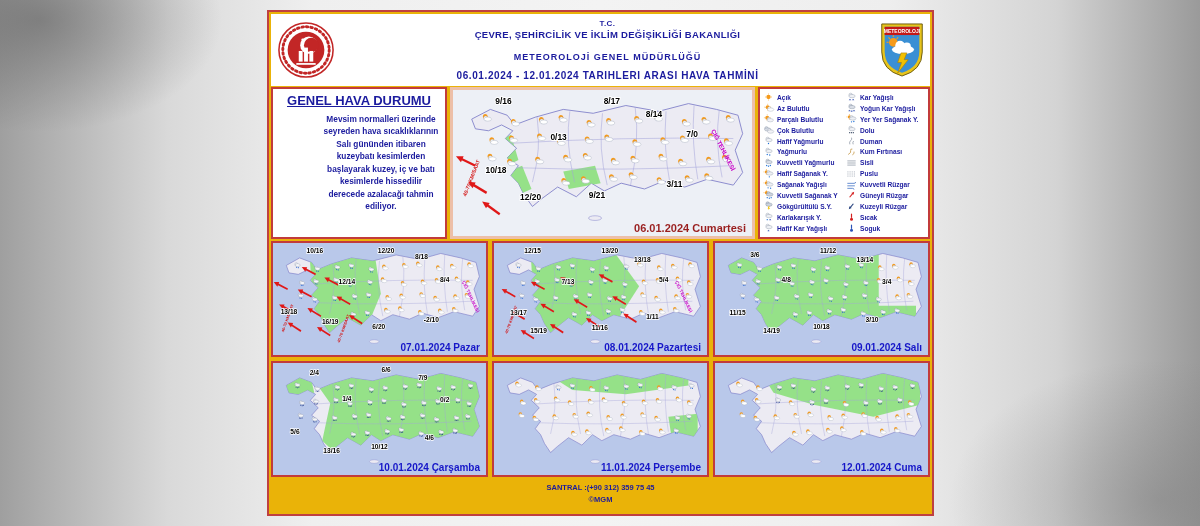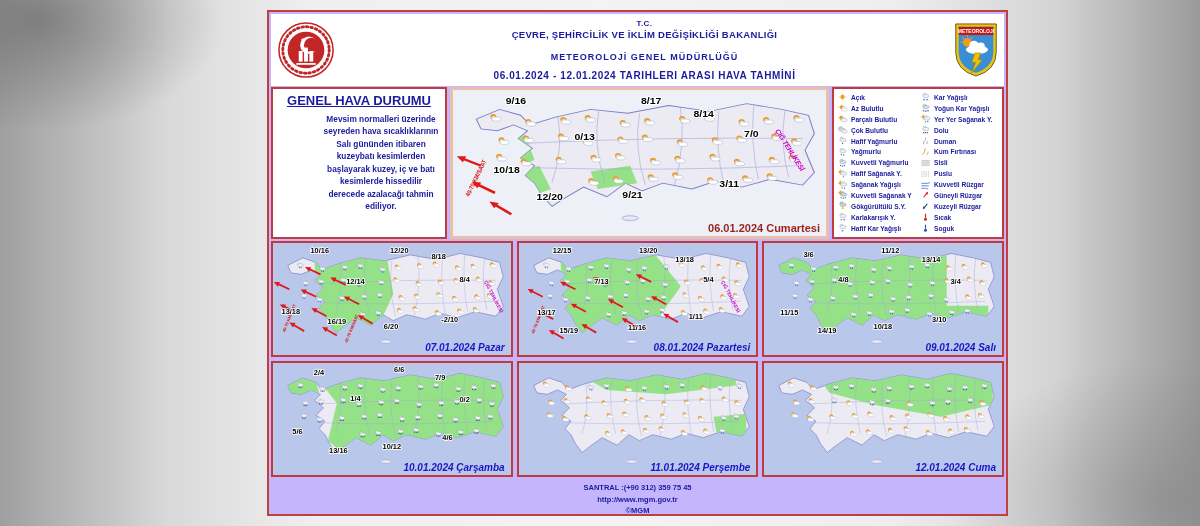--- a/index.html
+++ b/index.html
@@ -1,22 +1,22 @@
 <!DOCTYPE html>
 <html><head>
 <meta charset="utf-8">
 <style>
   html,body{margin:0;padding:0;width:1200px;height:526px;overflow:hidden;
     font-family:"Liberation Sans","DejaVu Sans",sans-serif;}
   body{background:
     radial-gradient(260px 160px at 40px 20px, rgba(90,90,90,.55), rgba(0,0,0,0) 70%),
     radial-gradient(300px 200px at 1160px 500px, rgba(120,120,120,.45), rgba(0,0,0,0) 70%),
     linear-gradient(90deg,#9f9f9f 0%,#d9d9d9 14%,#efefef 26%,#f3f3f3 50%,#eeeeee 74%,#d4d4d4 88%,#9a9a9a 100%);}
-  .content{position:absolute;left:267px;top:10px;width:741px;height:506px;
-    background:#c4b5fd;border:2.5px solid #bf4040;box-sizing:border-box;padding:2px;}
+  .content{position:absolute;left:267px;top:10px;width:667px;height:506px;
+    background:#eab308;border:2.5px solid #bf4040;box-sizing:border-box;padding:2px;}
   
   .header{display:flex;align-items:center;gap:6px;height:72px;background:#ffffff;padding:0 6px;}
   .hdr-center{flex:1;text-align:center;color:#1b1b9e;font-weight:bold;}
   .hdr-l1{font-size:8px;letter-spacing:.4px;}
   .hdr-l2{font-size:9.5px;letter-spacing:.3px;margin-top:1px;}
   .hdr-l3{font-size:9px;letter-spacing:1px;margin-top:12px;}
   .hdr-date{font-size:10px;letter-spacing:.6px;margin-top:8px;}
   .logo-min{width:58px;height:58px;flex:none;}
   .logo-mgm{width:44px;height:54px;flex:none;}
   
@@ -24,21 +24,21 @@
   .general-panel{border:2px solid #c23b3b;background:#fff;box-sizing:border-box;
     padding:3px 5px;color:#1b1b9e;}
   .gp-title{font-size:13px;font-weight:bold;text-align:center;text-decoration:underline;margin:1px 0 5px;}
   .gp-body{font-size:8.3px;font-weight:bold;text-align:center;line-height:1.5;margin-left:44px;}
   .map-panel{position:relative;box-sizing:border-box;overflow:hidden;}
   .map-panel.main{border:3px solid #edbfa8;background:#edf0f6;}
   .map-panel.small{border:2px solid #c23b3b;background:#b9c8ea;}
   .map-panel svg.map-svg{position:absolute;left:0;top:0;width:100%;height:100%;}
   .map-date{position:absolute;right:6px;bottom:2px;font-weight:bold;white-space:nowrap;}
   .map-date.main{color:#9a1f1f;font-size:11px;}
-  .map-date.small{color:#1616c8;font-size:10px;font-style:italic;}
+  .map-date.small{color:#1616c8;font-size:10px;}
   
   .legend-panel{border:2px solid #c23b3b;background:#fff;box-sizing:border-box;
     display:flex;gap:2px;padding:3px 2px;}
   .legend-col{flex:1;min-width:0;}
   .legend-item{display:flex;align-items:center;gap:2px;height:10.9px;
     color:#1b1b9e;font-weight:bold;font-size:6.6px;white-space:nowrap;}
   .legend-icon{width:13px;height:10px;flex:none;}
   .legend-icon svg{width:100%;height:100%;display:block;}
   
   .maps-row{display:grid;grid-template-columns:repeat(3,1fr);gap:4px;height:116px;margin-top:4px;}
@@ -1779,16 +1779,15 @@
             <circle cx="272" cy="90" r="2.2" fill="#fff" stroke="#98a2b4" stroke-width="0.4"></circle>
             <ellipse cx="274.2" cy="91" rx="4" ry="2.1" fill="#fff" stroke="#98a2b4" stroke-width="0.4"></ellipse>
           </g>
         </svg>
         <div class="map-date small">12.01.2024 Cuma</div>
       </div>
   </div>
 
   <div class="footer">
     <div>SANTRAL :(+90 312) 359 75 45</div>
-    <div>http://www.mgm.gov.tr</div>
     <div>©MGM</div>
   </div>
 </div>
 
 </body></html>

